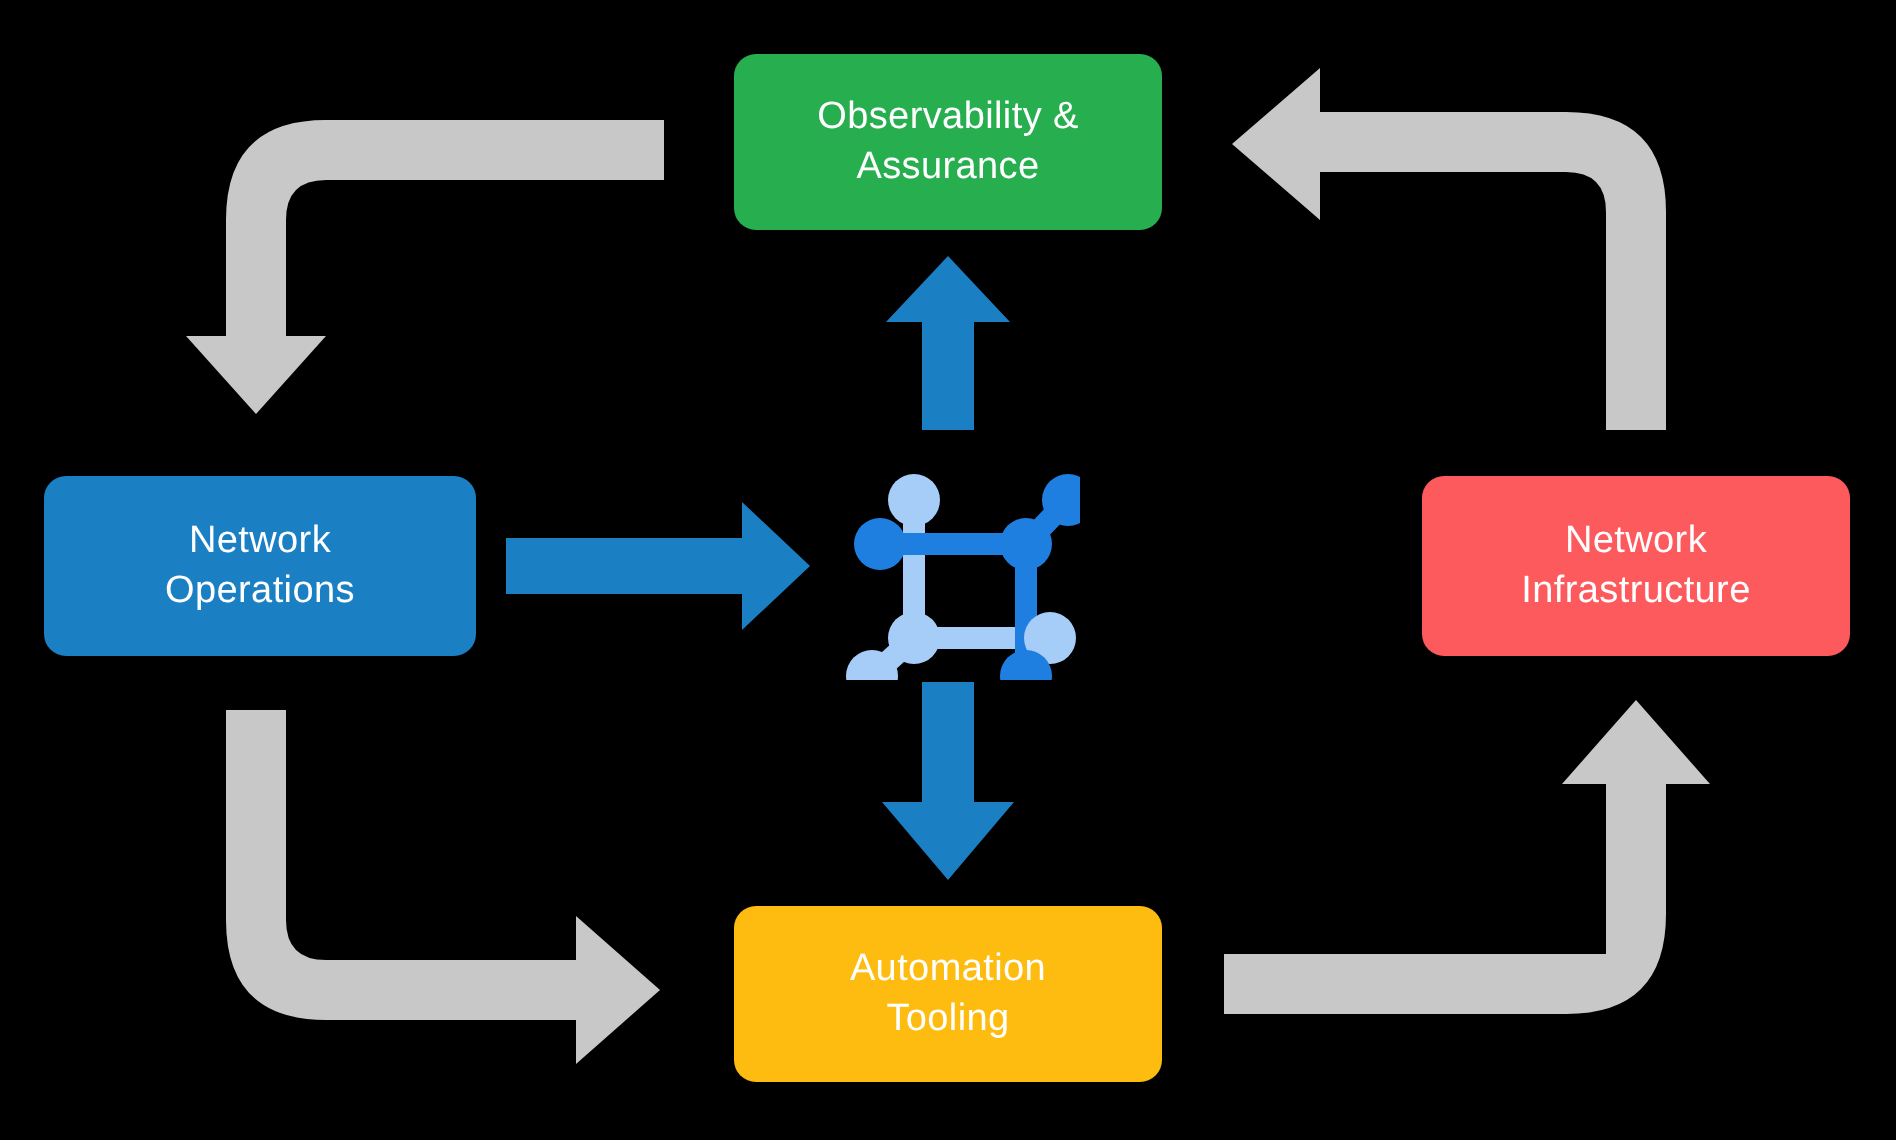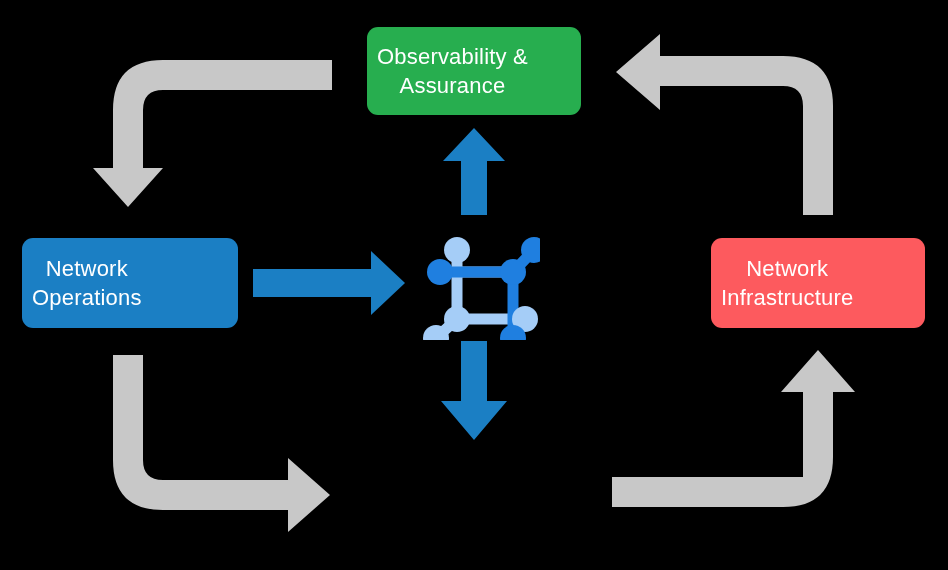--- a/index.html
+++ b/index.html
@@ -13,24 +13,24 @@
     height: 570px;
     background: #000000;
     overflow: hidden;
     font-family: "Liberation Sans", sans-serif;
   }
   .node-box {
     position: absolute;
     border-radius: 11px;
     display: flex;
     align-items: center;
-    justify-content: flex-start;
+    justify-content: center;
     text-align: center;
     color: #ffffff;
-    font-size: 22px;
+    font-size: 19px;
     line-height: 1.32;
     font-weight: 400;
     letter-spacing: 0.2px;
     box-sizing: border-box;
     padding: 4px 10px;
   }
   .node-label { display: block; white-space: pre-line; }
 
   #box-observability { left: 367px; top: 27px;  width: 214px; height: 88px; }
   #box-operations    { left: 22px;  top: 238px; width: 216px; height: 90px; }
@@ -109,14 +109,18 @@
   <div class="node-box" id="box-operations" style="background: rgb(27, 127, 196); color: rgb(255, 255, 255);">
     <span class="node-label">Network
 Operations</span>
   </div>
 
   <div class="node-box" id="box-infrastructure" style="background: rgb(253, 90, 94); color: rgb(255, 255, 255);">
     <span class="node-label">Network
 Infrastructure</span>
   </div>
 
+  <div class="node-box" id="box-automation" style="background: rgb(253, 188, 15); color: rgb(255, 255, 255);">
+    <span class="node-label">Automation
+Tooling</span>
+  </div>
 
 </div>
 
 </body></html>

